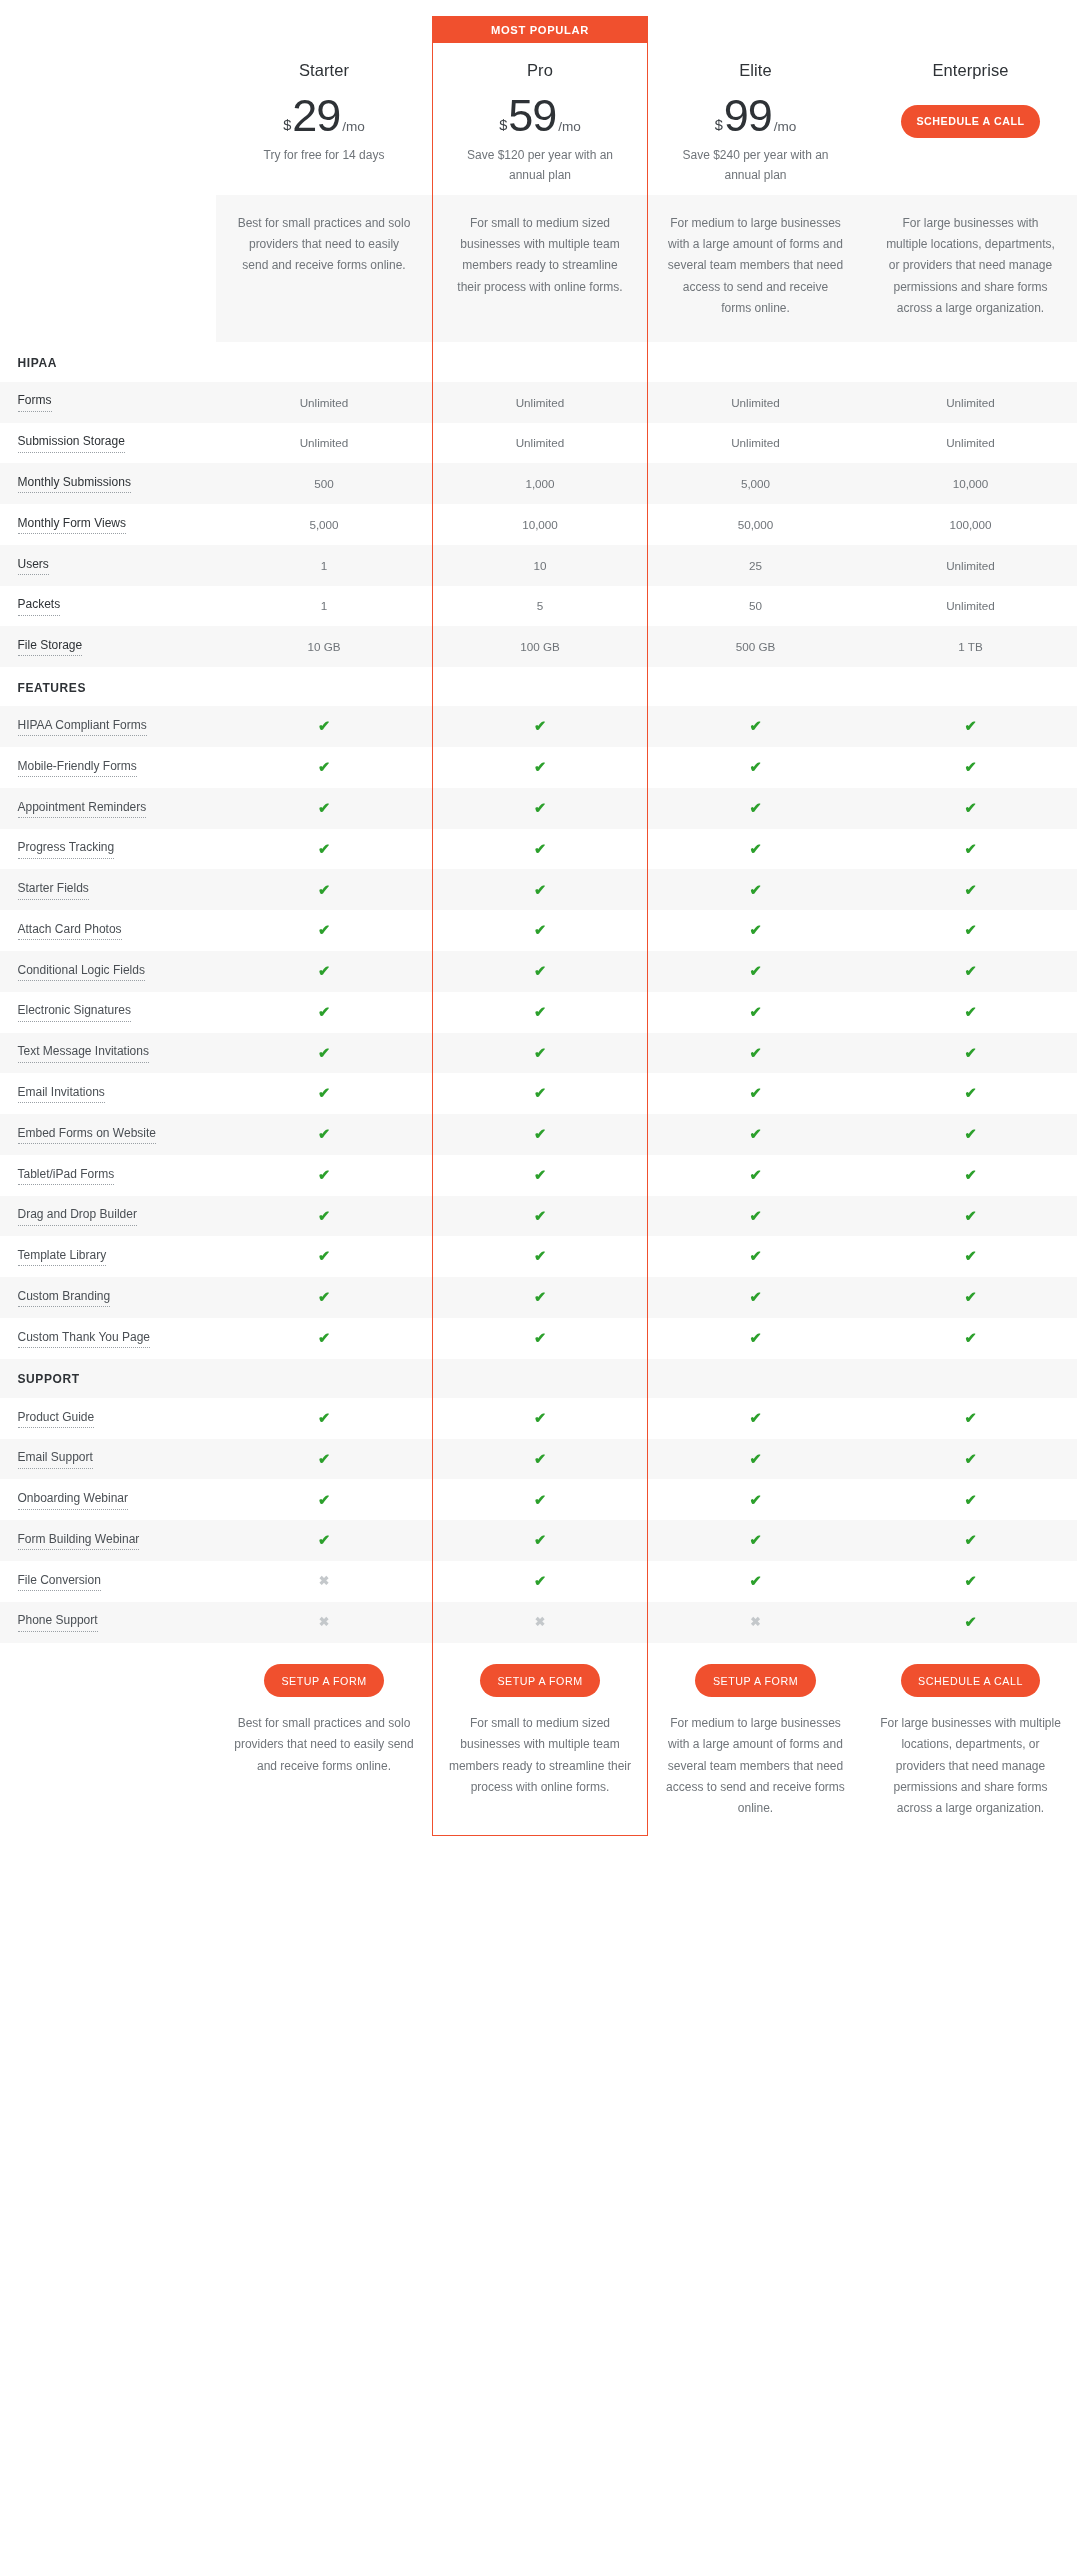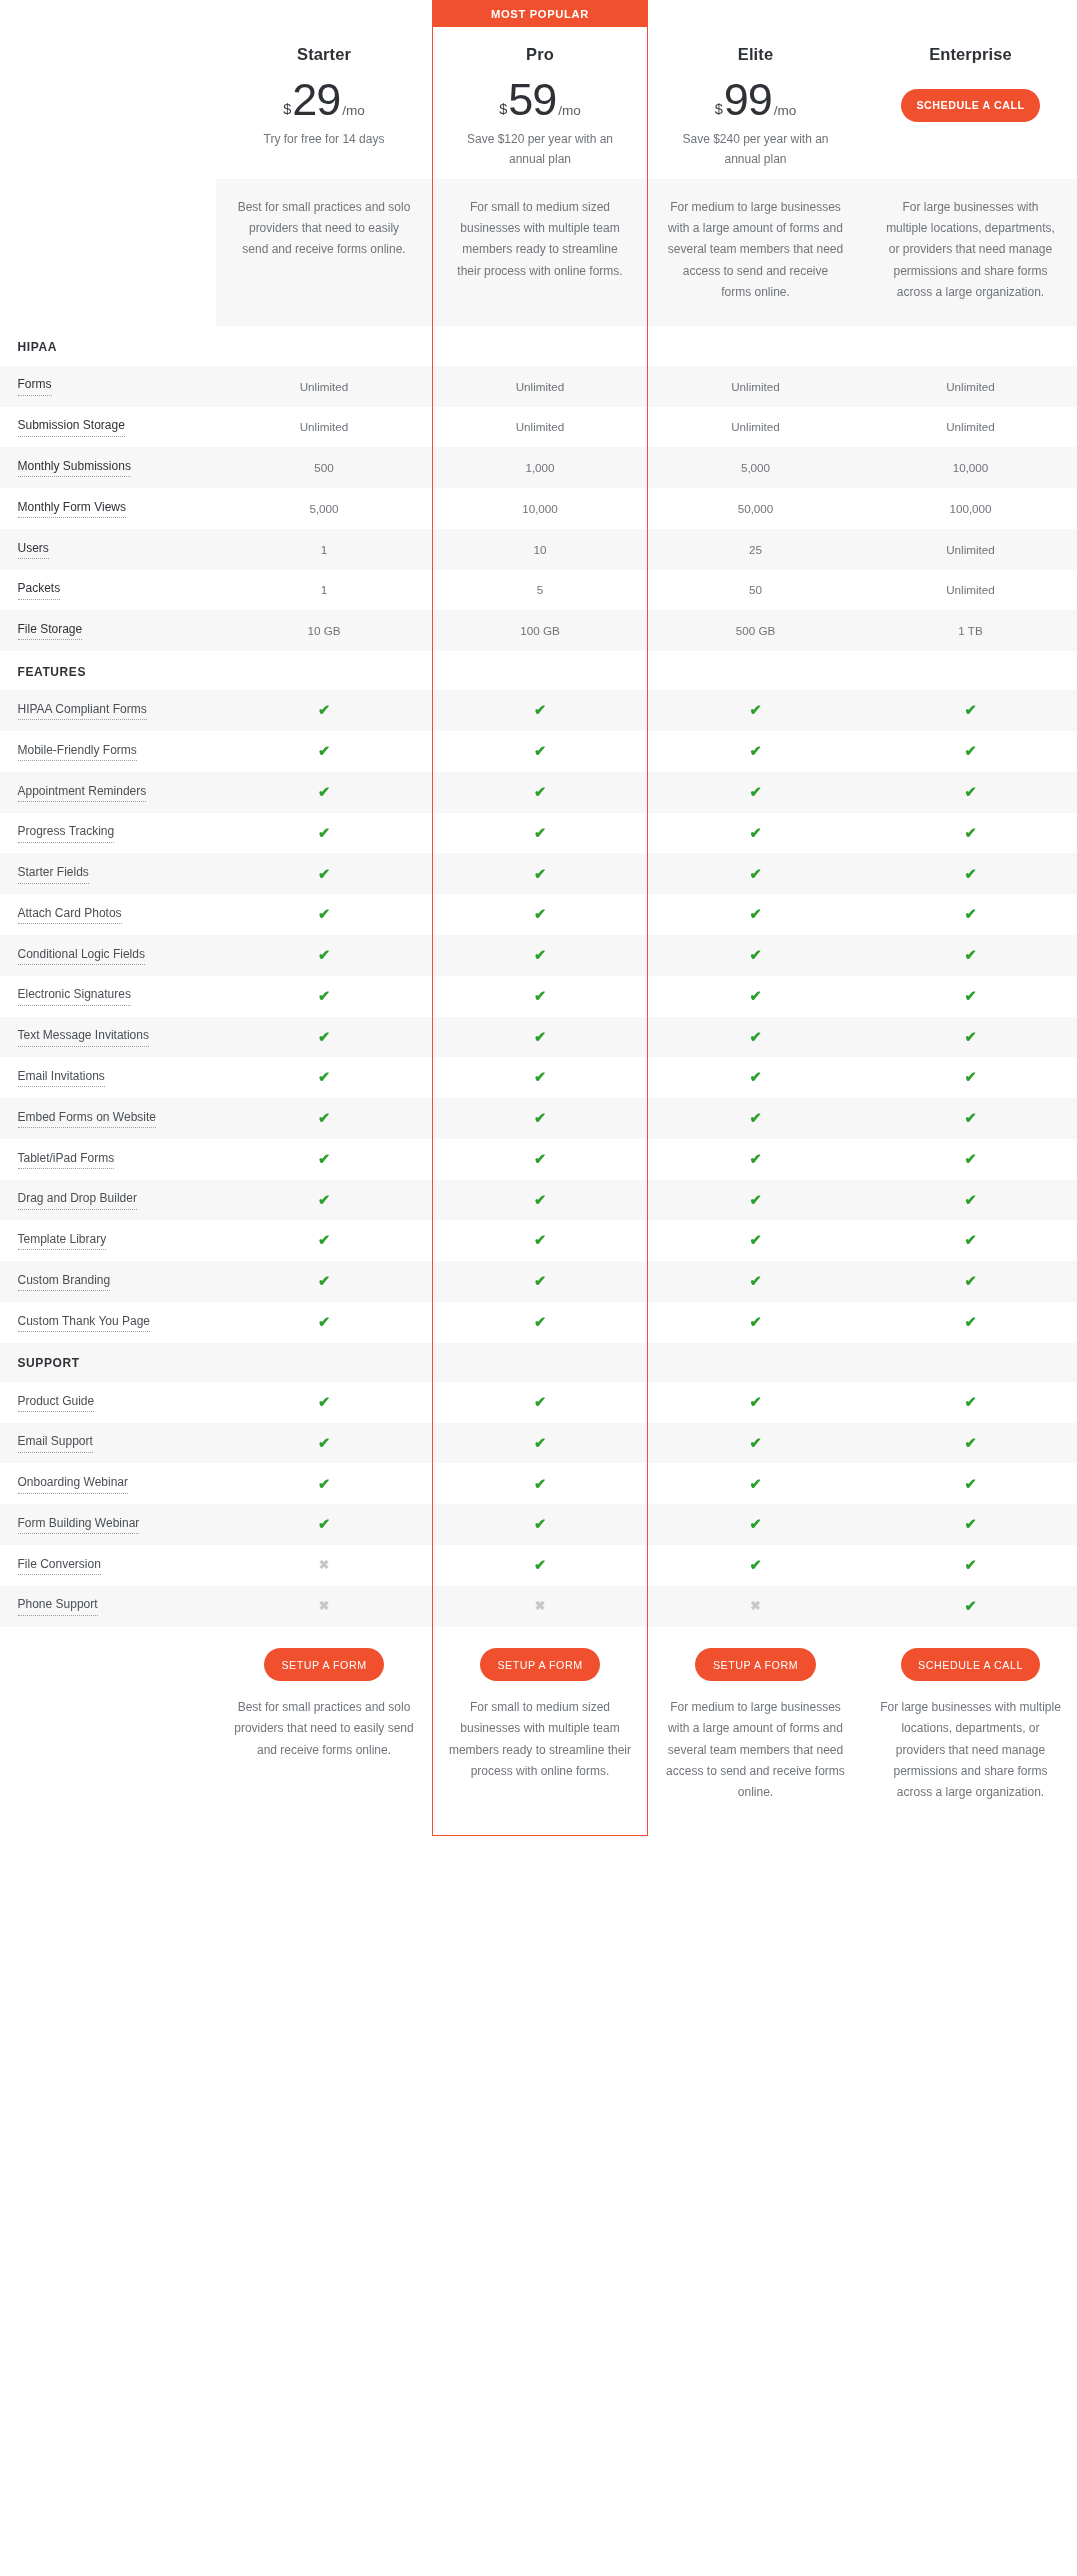--- a/index.html
+++ b/index.html
@@ -7,21 +7,21 @@
     width: 1077px;
     background: #ffffff;
     font-family: "Liberation Sans", sans-serif;
     color: #4a4f54;
   }
   .page {
     position: relative;
     width: 1027px;
     min-height: 2576px;
     background: #fff;
-    padding-top: 0;
+    padding-top: 16px;
   }
 
   
   .grid-row {
     display: grid;
     grid-template-columns: 216px 216px 216px 215px 215px;
     align-items: stretch;
   }
 
   
@@ -55,21 +55,21 @@
 
   
   .head-row { position: relative; z-index: 1; }
   .head-cell {
     padding: 17.5px 13.6px 9.7px;
     text-align: center;
     min-height: 146px;
   }
   .plan-name {
     font-size: 16.5px;
-    font-weight: 700;
+    font-weight: 400;
     color: #2e3236;
     margin-bottom: 13.6px;
     letter-spacing: 0.1px;
   }
   .price-line {
     display: flex;
     align-items: baseline;
     justify-content: center;
     line-height: 1;
     margin-bottom: 7.8px;

